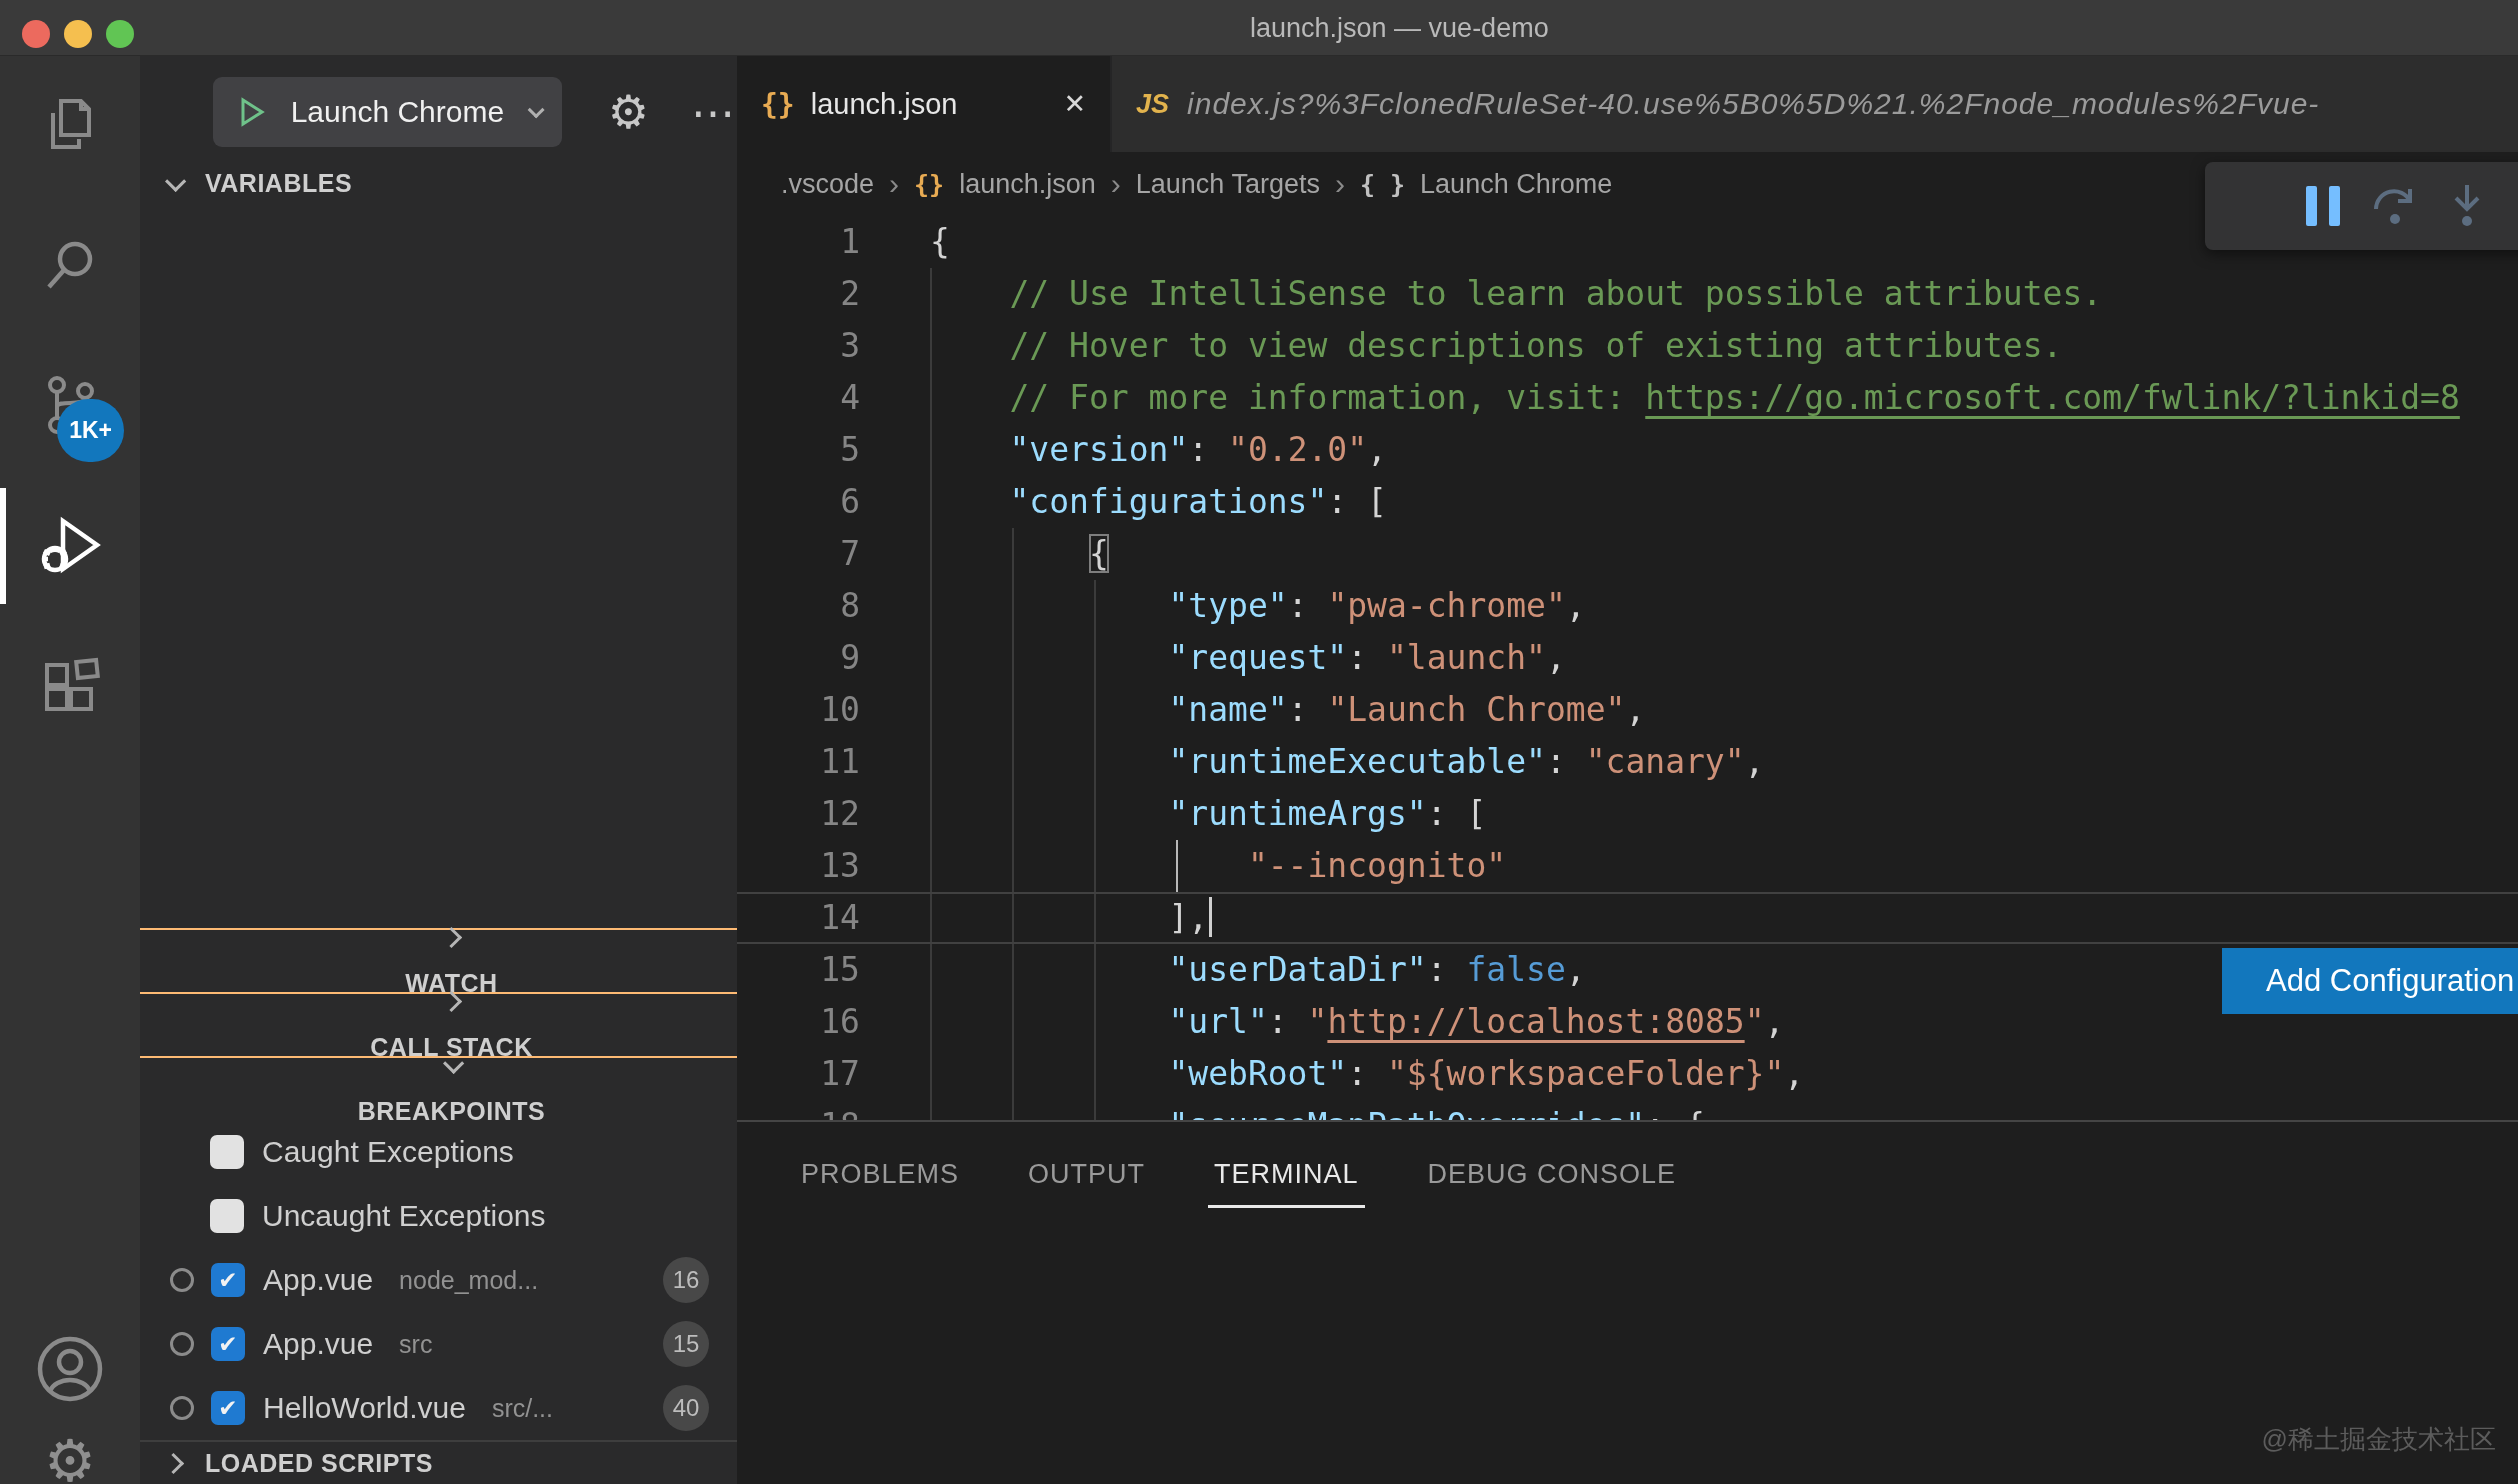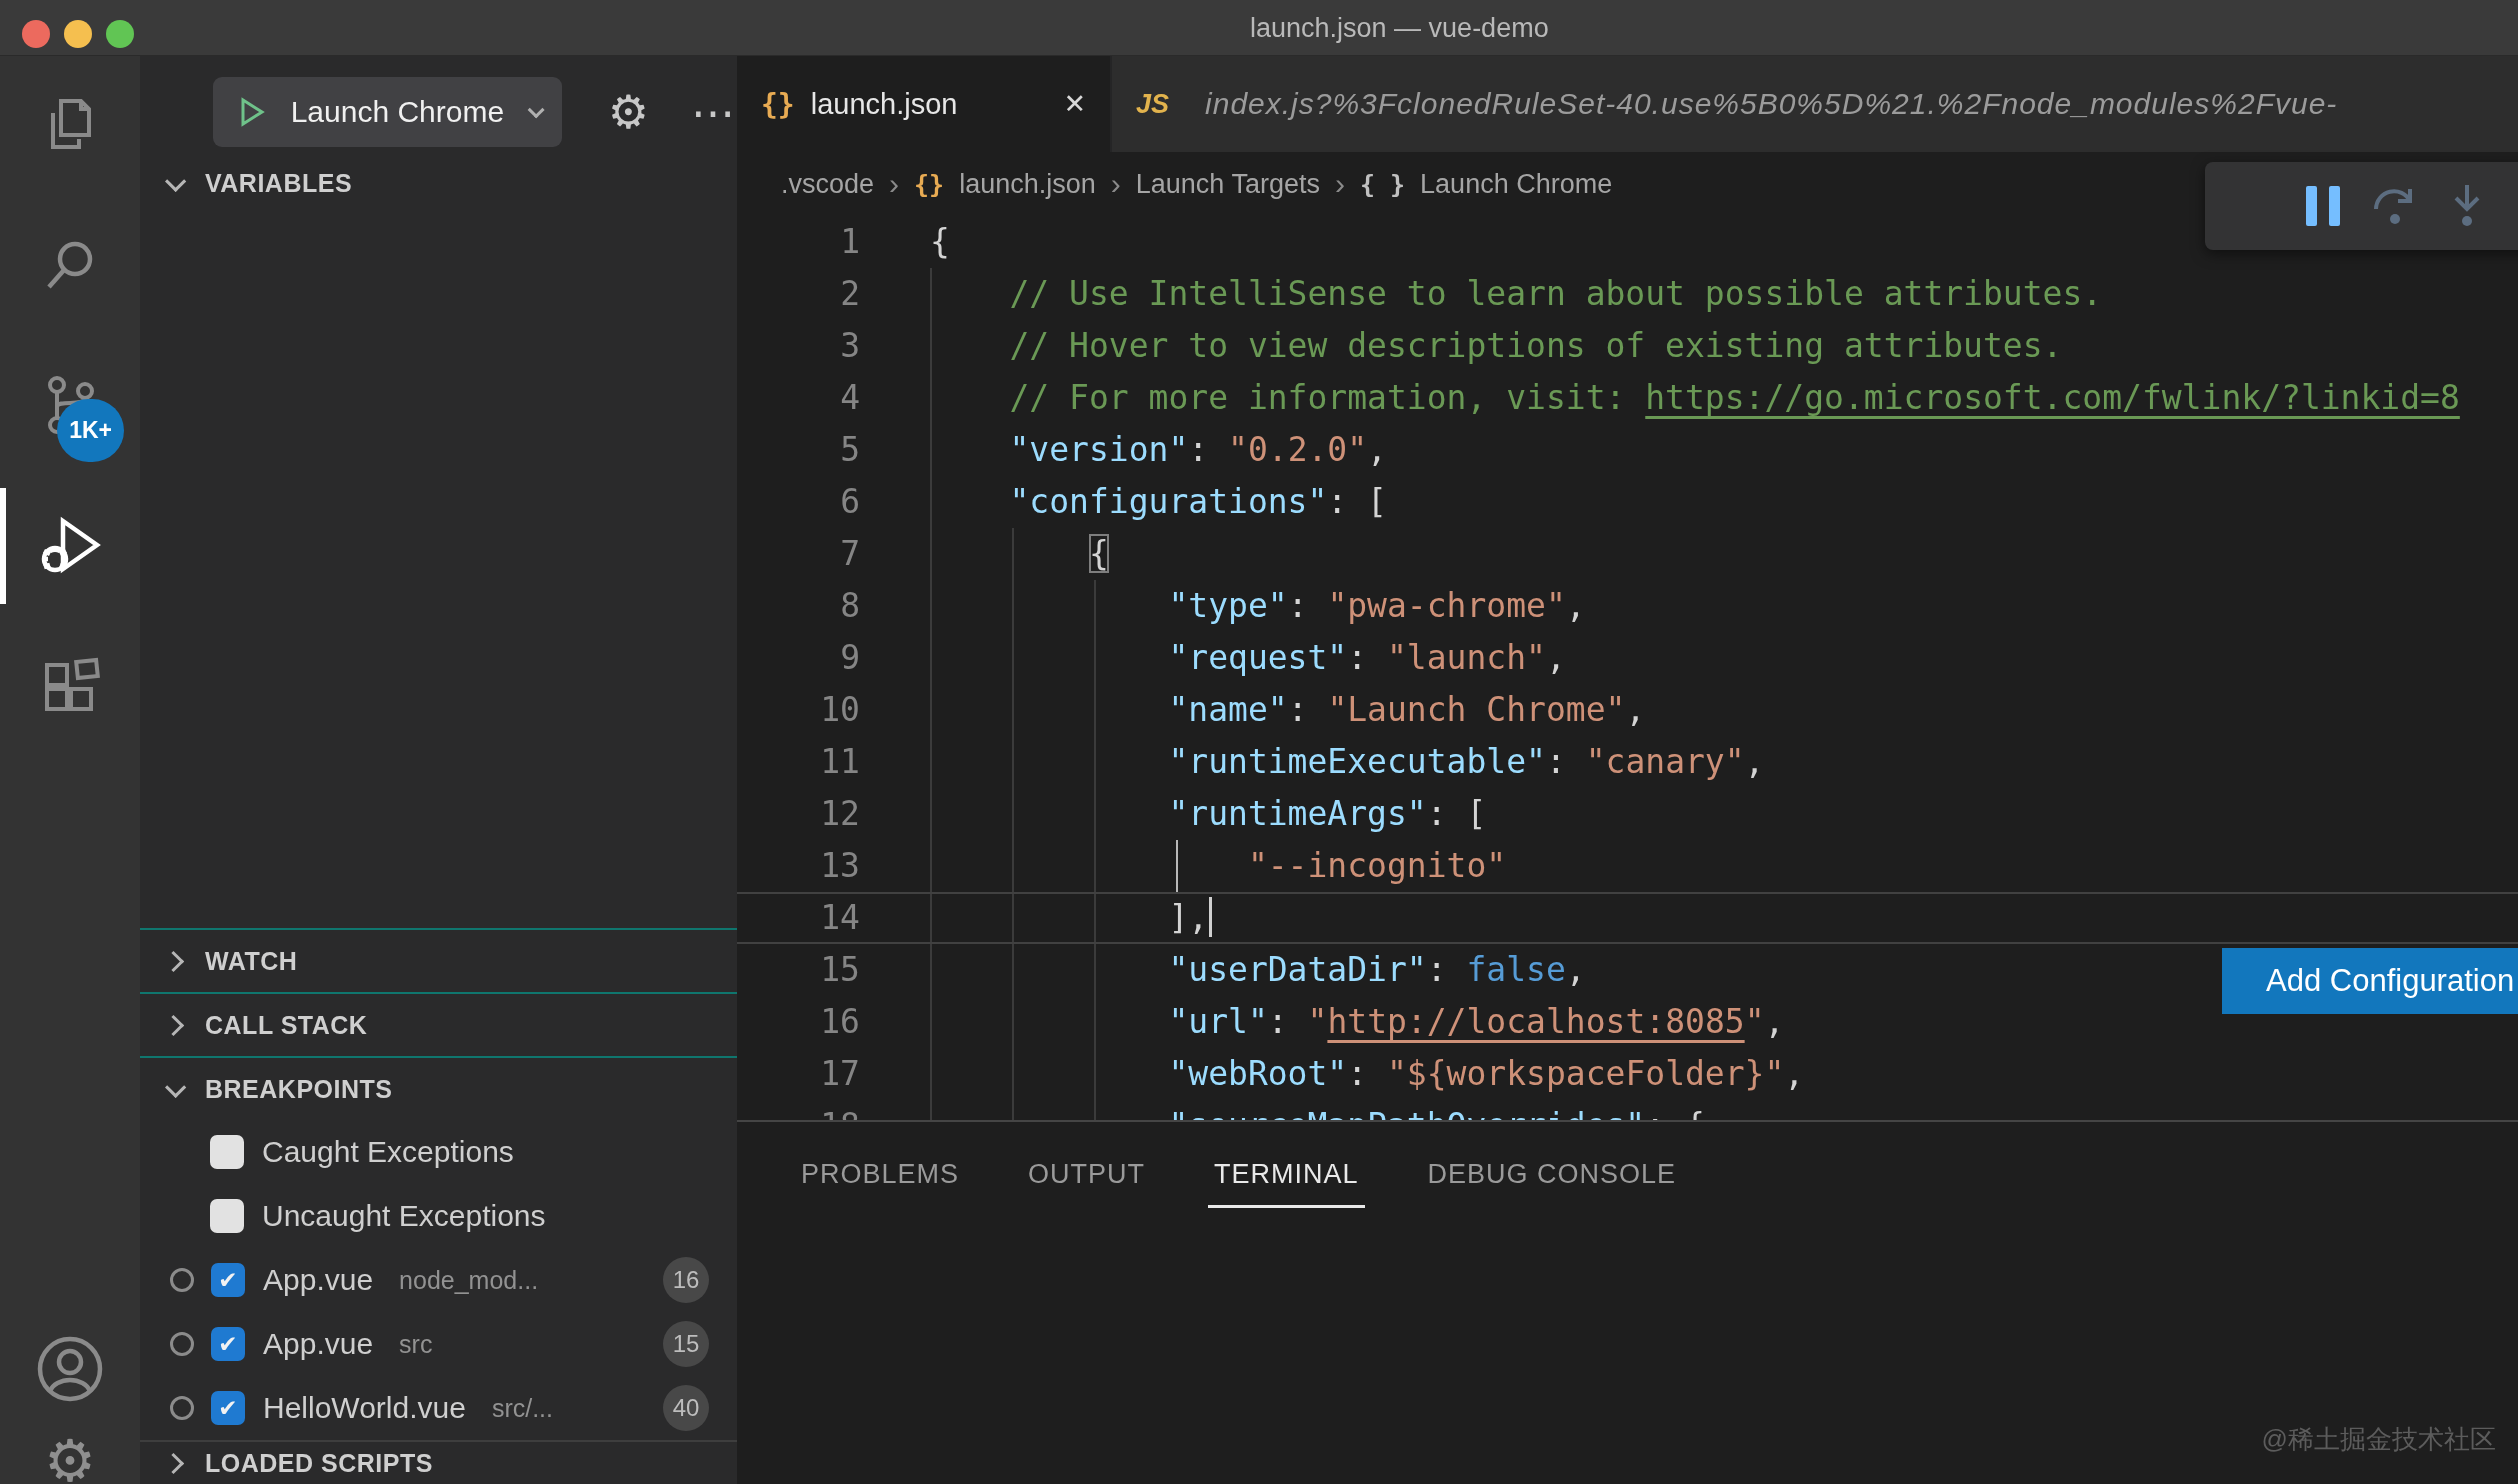--- a/index.html
+++ b/index.html
@@ -38,21 +38,21 @@
   .toolbar-gear { margin-left:46px; font-size:46px; color:#c8c8c8; cursor:pointer; }
   .toolbar-dots { margin-left:42px; font-size:44px; color:#c8c8c8; cursor:pointer; letter-spacing:2px; }
 
   .chev { display:inline-block; width:15px; height:15px; border-right:3px solid #b6b6b6; border-bottom:3px solid #b6b6b6; flex:none; }
   .chev.down { transform:rotate(45deg) translateY(-3px); }
   .chev.right { transform:rotate(-45deg); }
   .chev.small { width:12px; height:12px; }
 
   .sb-header { height:64px; flex:none; display:flex; align-items:center; gap:24px; padding-left:26px;
     font-size:25px; font-weight:bold; color:#cfcfcf; letter-spacing:.5px; cursor:pointer; }
-  .sb-header.bordered { border-top:2px solid #0f766e; }
+  .sb-header.bordered { border-top:2px solid #fdba74;flex-direction:column; }
   .sb-header.variables { height:66px; }
   .sb-fill { flex:1; }
 
   .bp-rows { flex:none; }
   .bp-row { height:64px; display:flex; align-items:center; cursor:pointer; }
   .bp-row.exception { padding-left:70px; }
   .bp-row.breakpoint { padding-left:30px; }
   .bp-circle { width:24px; height:24px; border:3px solid #8b8b8b; border-radius:50%; flex:none; margin-right:17px; }
   .cb { width:34px; height:34px; border-radius:7px; flex:none; margin-right:18px; display:flex; align-items:center; justify-content:center; }
   .cb.unchecked { background:#e2e2e2; }
@@ -62,21 +62,21 @@
   .bp-badge { margin-left:auto; margin-right:28px; min-width:46px; height:46px; border-radius:50%; background:#484848;
     color:#bdbdbd; font-size:24px; display:flex; align-items:center; justify-content:center; flex:none; }
   .sb-header.loaded { border-top:2px solid #3e3e3e; height:44px; align-items:center; overflow:hidden; }
 
   
   .editor-col { flex:1; display:flex; flex-direction:column; min-width:0; position:relative; overflow:hidden; background:#1e1e1e; }
 
   .tabbar { height:96px; flex:none; background:#252526; display:flex; }
   .tab { display:flex; align-items:center; padding:0 24px; cursor:pointer; white-space:nowrap; overflow:hidden; }
   .tab.active { width:373px; flex:none; background:#1e1e1e; }
-  .tab.inactive { flex:1; background:#2d2d2d; margin-left:2px; min-width:0;gap:18px; }
+  .tab.inactive { flex:1; background:#2d2d2d; margin-left:2px; min-width:0; }
   .tab-icon-json { font-family:"DejaVu Sans Mono", monospace; font-weight:bold; font-size:28px; color:#e8ab53; margin-right:16px; }
   .tab-icon-js { font-weight:bold; font-style:italic; font-size:27px; color:#e2b34d; margin-right:18px; flex:none; }
   .tab-title { font-size:29px; color:#e7e7e7; }
   .tab.inactive .tab-title { color:#9b9b9b; font-style:italic; font-size:30px; letter-spacing:1px; }
   .tab-close { margin-left:auto; font-size:27px; color:#d8d8d8; padding-left:20px; cursor:pointer; }
 
   .breadcrumb { height:64px; flex:none; display:flex; align-items:center; padding-left:44px; gap:15px;
     font-size:27px; color:#a5a5a5; background:#1e1e1e; }
   .bc-sep { color:#8a8a8a; font-size:30px; }
   .bc-ico { font-family:"DejaVu Sans Mono", monospace; font-weight:bold; font-size:25px; }

